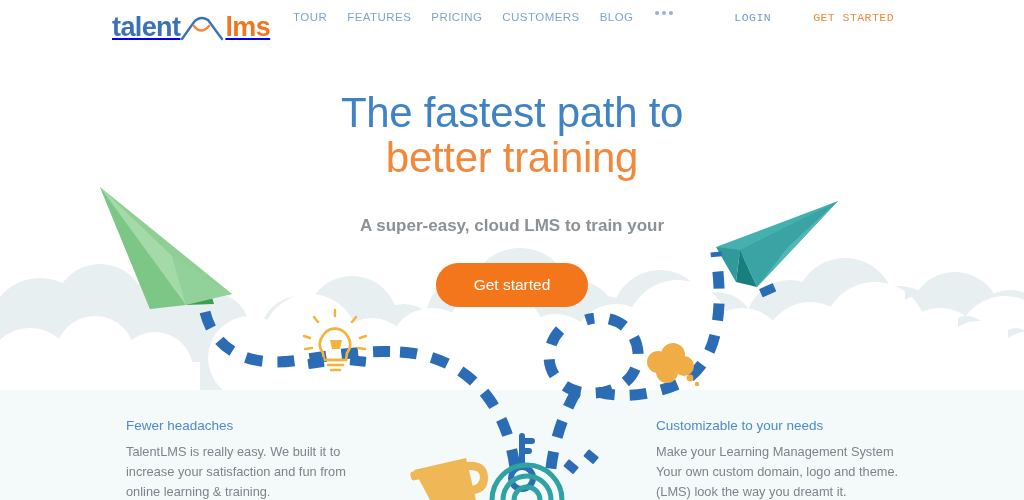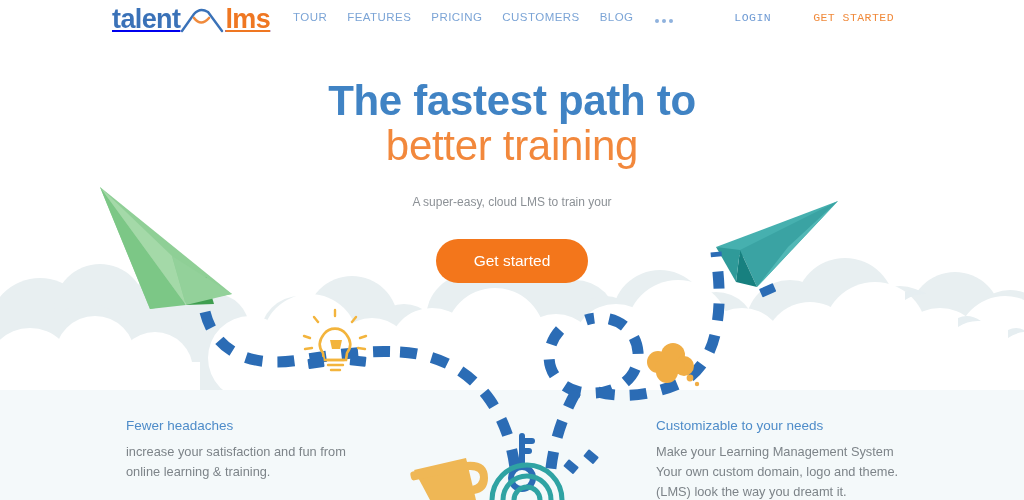--- a/index.html
+++ b/index.html
@@ -24,40 +24,40 @@
   }
 
   
   .header {
     position: absolute; top: 0; left: 0;
     width: 1024px; height: 42px;
     z-index: 30;
     display: flex; align-items: center;
   }
   .logo {
-    position: absolute; left: 112px; top: 2px;
+    position: absolute; left: 112px; top: 10px;
     display: flex; align-items: center;
     height: 34px;
   }
   .logo-talent {
     font-size: 27px; font-weight: bold; letter-spacing: -0.6px;
     color: #3a72b8; line-height: 1;
   }
   .logo-mark {
     width: 44px; height: 26px; margin: 0 1px 0 0;
     position: relative; top: 1px;
   }
   .logo-lms {
     font-size: 27px; font-weight: bold; letter-spacing: -0.6px;
-    color: #ef7722; line-height: 1; text-decoration: underline;
+    color: #ef7722; line-height: 1;
   }
 
   .nav {
     position: absolute; left: 293px; top: 11px;
-    display: flex; align-items: flex-end; gap: 20px;
+    display: flex; align-items: flex-start; gap: 20px;
   }
   .nav-item {
     font-size: 11.5px; letter-spacing: 0.45px;
     color: #7ba4d6; text-decoration: none; white-space: nowrap;
     font-weight: 500;
   }
   .nav-more { display: flex; align-items: center; gap: 3px; padding: 0 2px; }
   .nav-more .dot {
     width: 4px; height: 4px; border-radius: 50%;
     background: #8fb2dd;
@@ -75,30 +75,30 @@
     font-size: 11.5px; letter-spacing: 0.45px; color: #f08a3c;
     text-decoration: none; font-weight: 500; white-space: nowrap;
   }
 
   
   .hero {
     position: absolute; left: 0; top: 78px; width: 1024px;
     z-index: 20; text-align: center;
   }
   .hero-line1 {
-    font-size: 42px; color: #4083c4; font-weight: 700;
-    line-height: 45px; letter-spacing: -0.3px;
+    font-size: 42px; color: #4083c4; font-weight: 400;
+    line-height: 45px; letter-spacing: -0.3px; margin-top: 12px;
   }
   .hero-line2 {
     font-size: 42px; color: #f2883c; font-weight: 400;
     line-height: 45px; letter-spacing: -0.3px;
   }
   .hero-sub {
-    margin-top: 22px;
-    font-size: 12px; color: #8c9196; font-weight: 400;
+    margin-top: 34px;
+    font-size: 17px; color: #8c9196; font-weight: 700;
     line-height: 24px;
   }
   .cta-wrap { margin-top: 25px; }
   .cta {
     display: inline-block;
     background: #f3761b; color: #ffffff;
     font-size: 15.5px; font-weight: 400;
     padding: 13px 38px; border-radius: 24px;
     text-decoration: none; border: none; cursor: pointer;
     font-family: "Liberation Sans", sans-serif;
@@ -326,20 +326,21 @@
     </div>
     <div class="cta-wrap">
       <a class="cta" href="#">Get started</a>
     </div>
   </div>
 
   <div class="features">
     <div class="feature left">
       <div class="feature-title">Fewer headaches</div>
       <div class="feature-body">
+        <div>TalentLMS is really easy. We built it to</div>
         <div>increase your satisfaction and fun from</div>
         <div>online learning &amp; training.</div>
       </div>
     </div>
 
     <div class="feature right">
       <div class="feature-title">Customizable to your needs</div>
       <div class="feature-body">
         <div>Make your Learning Management System</div>
         <div>Your own custom domain, logo and theme.</div>

